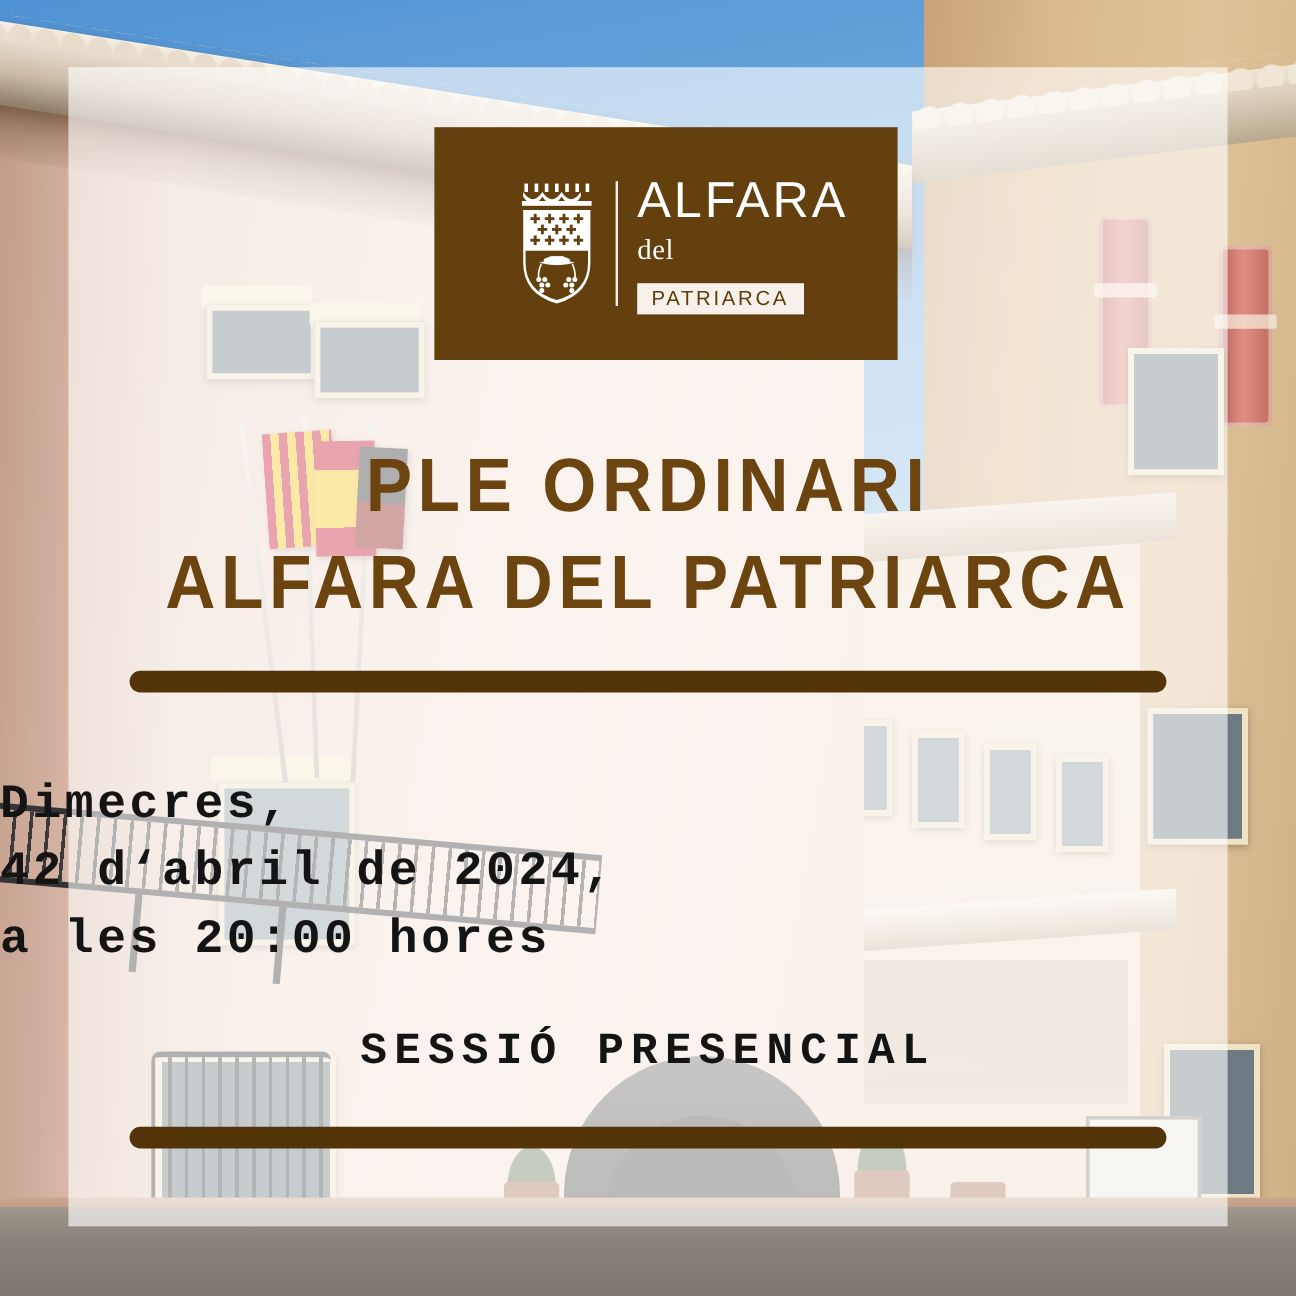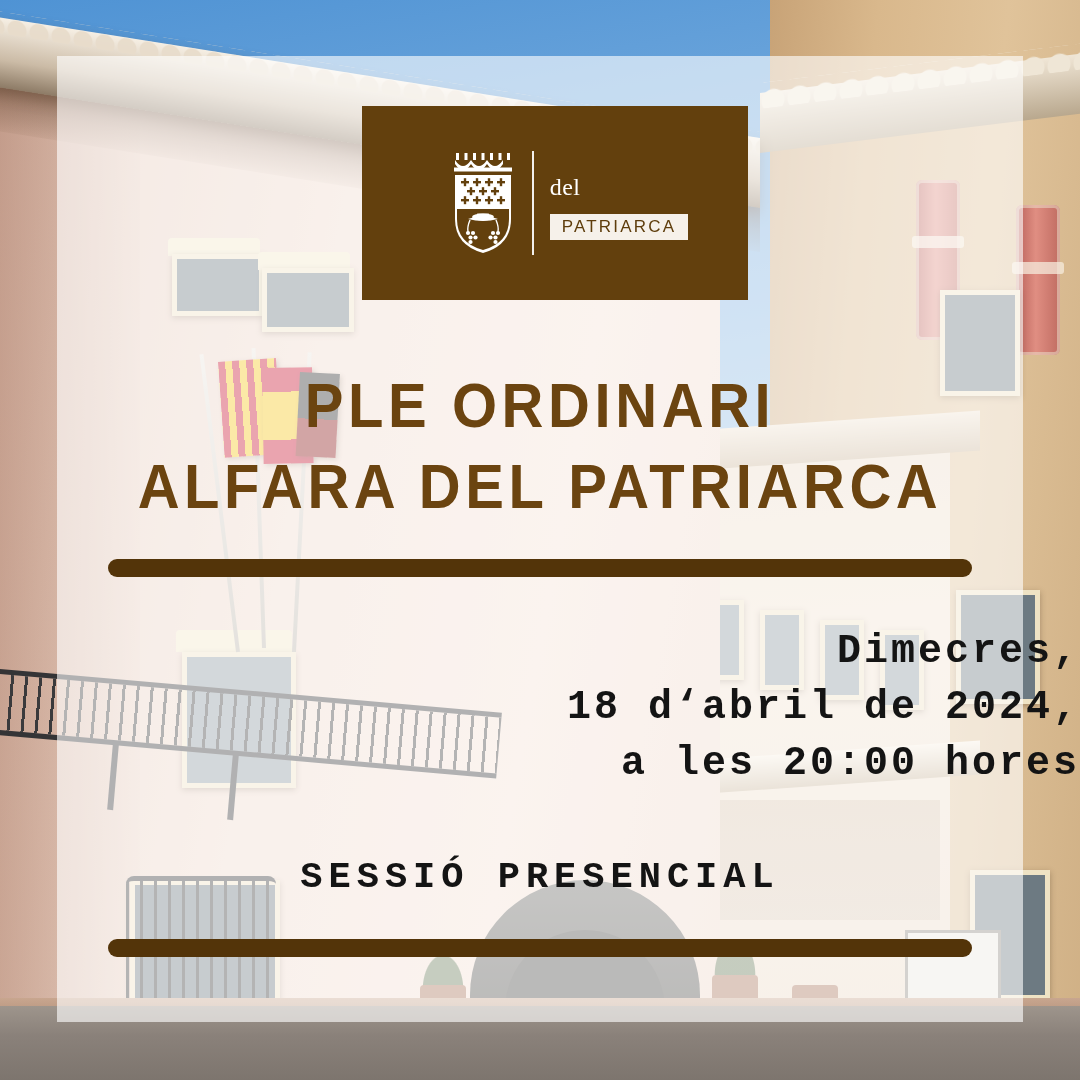--- a/index.html
+++ b/index.html
@@ -202,21 +202,21 @@
   .headline .l2{font-size:63px;}
 
   .rule{
     position:absolute;left:108px;width:864px;height:18px;
     background:#533409;border-radius:9px;
   }
   .rule.top{top:559px;}
   .rule.bottom{top:939px;}
 
   .datebox{
-    position:absolute;left:0;right:0;top:624px;text-align:right;
+    position:absolute;left:0;right:0;top:644px;text-align:left;
     color:#141414;
     font-family:"Liberation Mono","DejaVu Sans Mono",monospace;
     font-weight:bold;font-size:40px;line-height:56px;letter-spacing:3px;
   }
 
   .sessio{
     position:absolute;left:0;right:0;top:856px;text-align:center;
     color:#141414;
     font-family:"Liberation Mono","DejaVu Sans Mono",monospace;
     font-weight:bold;font-size:37px;letter-spacing:6px;
@@ -381,37 +381,38 @@
             <circle cx="38.5" cy="86.5" r="2.1"></circle>
               <circle cx="43.5" cy="86.5" r="2.1"></circle>
             <circle cx="43.5" cy="91" r="2.1"></circle>
           </g>
         </g>
       </svg>
 
       <div class="logo-div"></div>
 
       <div class="logo-text">
+        <div class="logo-alfara">ALFARA</div>
         <div class="logo-patri">
           <span class="logo-del">del</span>
         </div>
         <div class="logo-ajunt">PATRIARCA</div>
       </div>
     </div>
 
     <div class="headline">
       <div>PLE ORDINARI</div>
       <div class="l2">ALFARA DEL PATRIARCA</div>
     </div>
 
     <div class="rule top"></div>
 
     <div class="datebox">
       <div>Dimecres,</div>
-      <div>18 d‘abril de 2024,</div>
+      <div>42 d‘abril de 2024,</div>
       <div>a les 20:00 hores</div>
     </div>
 
     <div class="sessio">SESSIÓ PRESENCIAL</div>
 
     <div class="rule bottom"></div>
   </div>
 </div>
 
 </body></html>

